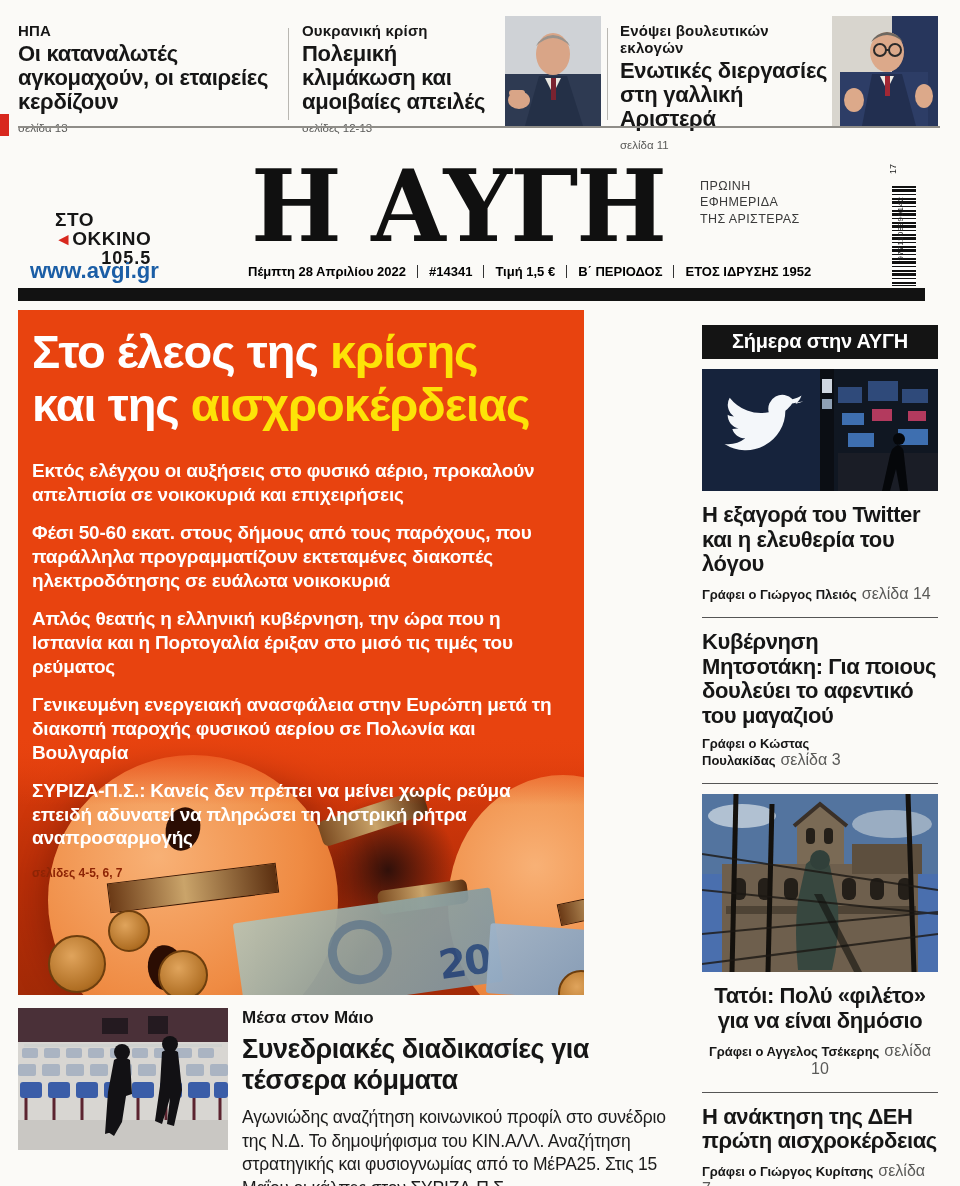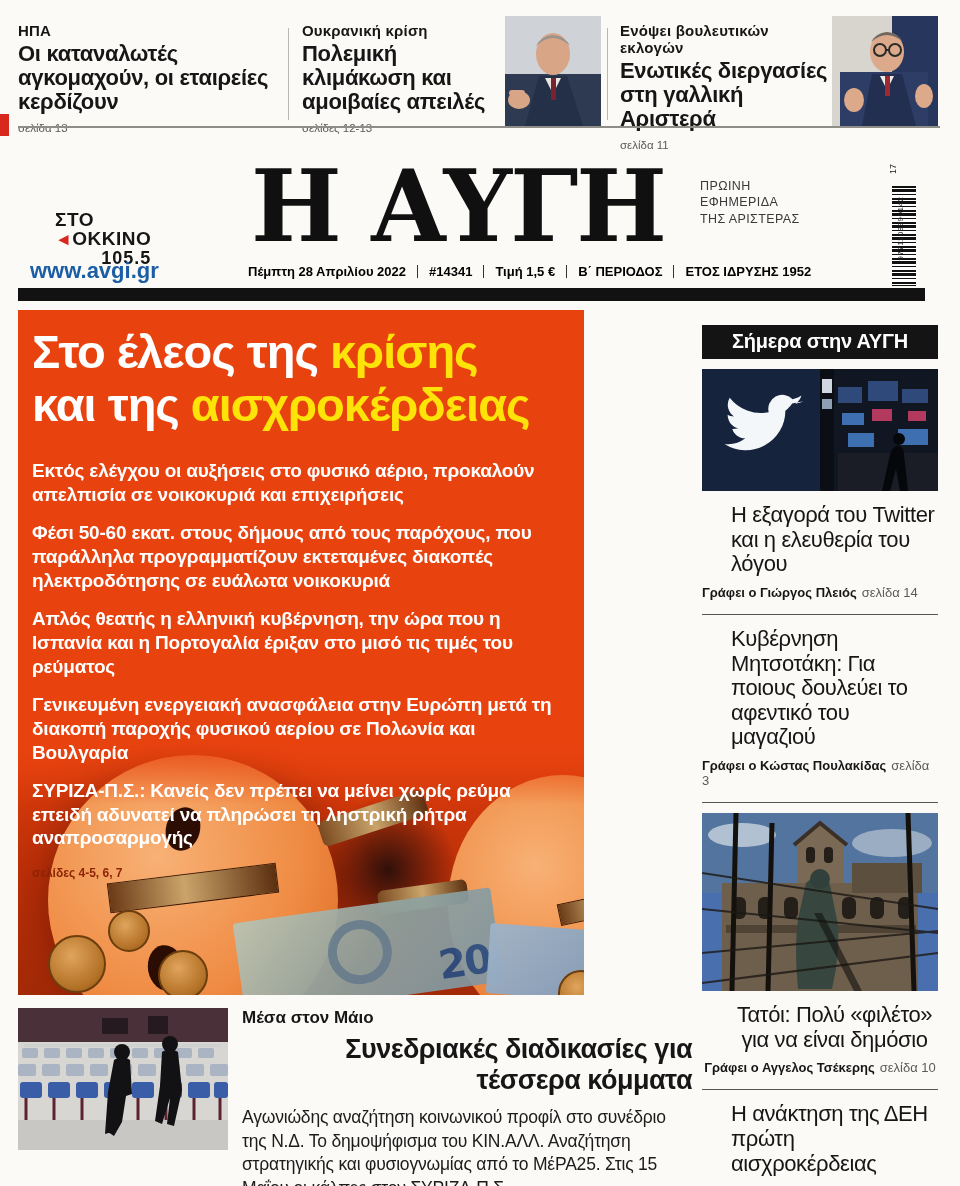--- a/index.html
+++ b/index.html
@@ -59,30 +59,30 @@
   .note1 .ring { position:absolute; left:90px; top:14px; width:64px; height:64px; border:9px solid #5d7e96; border-radius:50%; opacity:.8; }
   .note2 { left:470px; top:195px; width:200px; height:70px; transform:rotate(4deg);
     background:linear-gradient(135deg,#9fb4c9 0%, #6f8fb4 100%); opacity:.95; }
   .noteval { position:absolute; right:10px; bottom:2px; font-size:40px; font-weight:bold; color:#274e84; font-family:"DejaVu Sans", sans-serif; letter-spacing:-2px;}
   .noteword { position:absolute; right:64px; bottom:14px; font-size:12px; font-weight:bold; color:#2d4f80; }
   .coin { position:absolute; border-radius:50%; background:radial-gradient(circle at 40% 35%, #e0a45c, #b06f24 70%, #7c4a12); border:2px solid #6d3e0d; }
   
   .sidebar { position:absolute; left:702px; top:325px; width:236px; }
   .sb-header { background:#141414; color:#fff; font-weight:bold; font-size:20px; text-align:center; padding:5px 0 6px; letter-spacing:-.2px; }
   .sb-story { margin-top:12px; }
-  .sb-head { font-size:22px; font-weight:normal; line-height:1.12; letter-spacing:-.4px;margin-left:29px; }
+  .sb-head { font-size:22px; font-weight:bold; line-height:1.12; letter-spacing:-.4px; }
   .sb-byline { margin-top:8px; font-size:13px; font-weight:bold; }
-  .sb-byline .pg { font-weight:normal; color:#5a5a58; font-size:13px; margin-left:5px; }
+  .sb-byline .pg { font-weight:normal; color:#5a5a58; font-size:16px; margin-left:5px; }
   .sb-rule { height:1px; background:#555; margin:14px 0 2px; }
   .sb-img { width:236px; margin:10px 0 12px; display:block; }
   
   .bottom-img { position:absolute; left:18px; top:1008px; width:210px; height:142px; }
   .bstory { position:absolute; left:242px; top:1008px; width:450px; }
   .b-kicker { font-size:17px; font-weight:bold; }
-  .b-head { font-size:27px; font-weight:bold; letter-spacing:-.5px; margin-top:6px;text-align:right; }
+  .b-head { font-size:27px; font-weight:bold; letter-spacing:-.5px; margin-top:6px; }
   .b-body { font-size:17.5px; margin-top:10px; line-height:1.35; letter-spacing:-.2px; color:#1c1c1c; }
 </style>
 </head>
 <body>
 
 <div class="page">
 
   <div class="topstory" style="left:18px; width:268px;">
     <div class="kicker">ΗΠΑ</div>
     <div class="tophead">Οι καταναλωτές αγκομαχούν, οι εταιρείες κερδίζουν</div>

